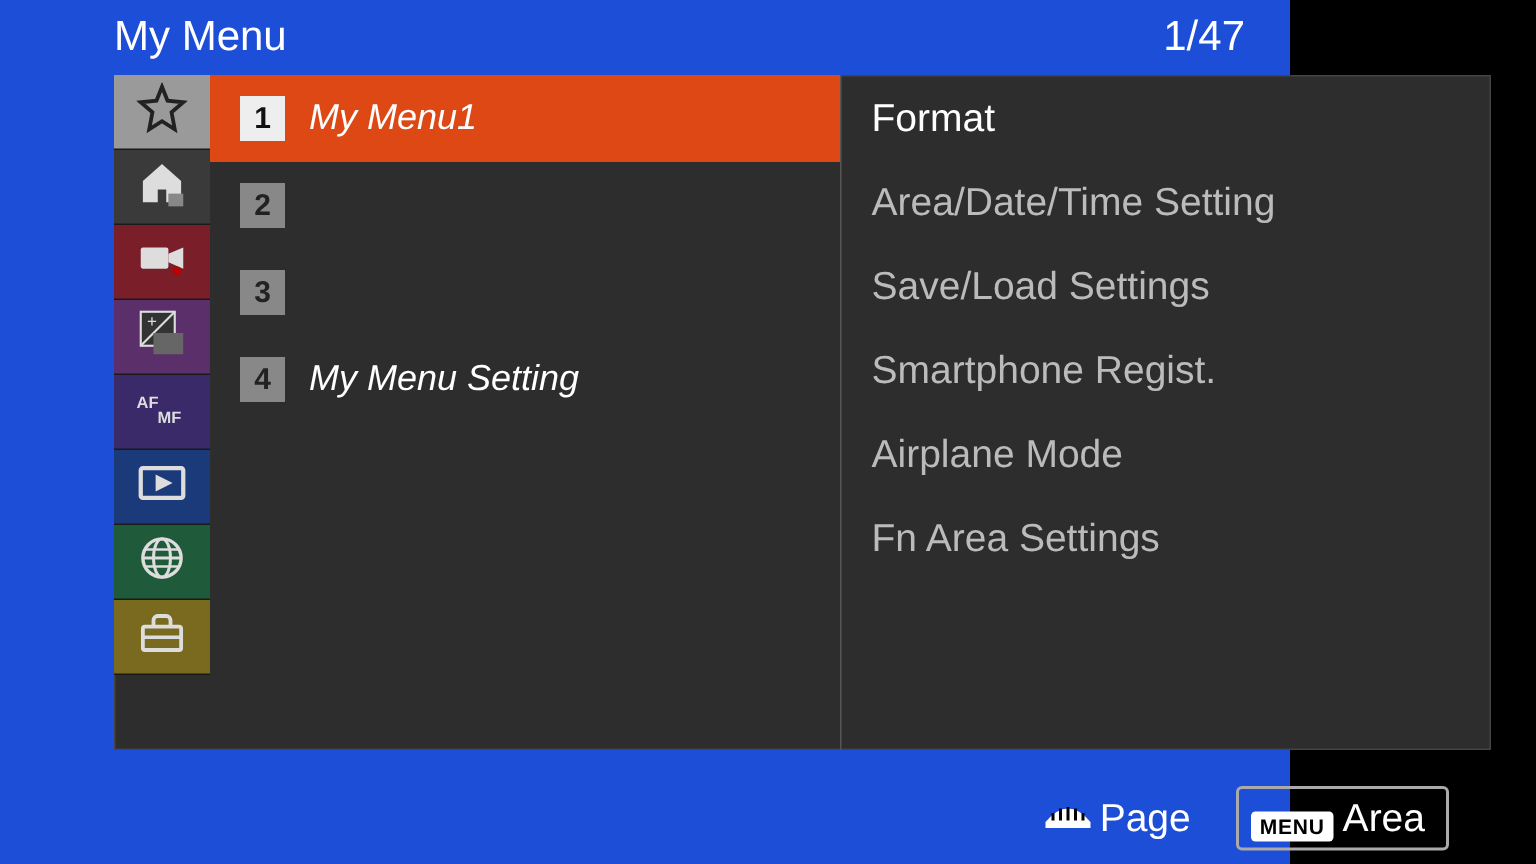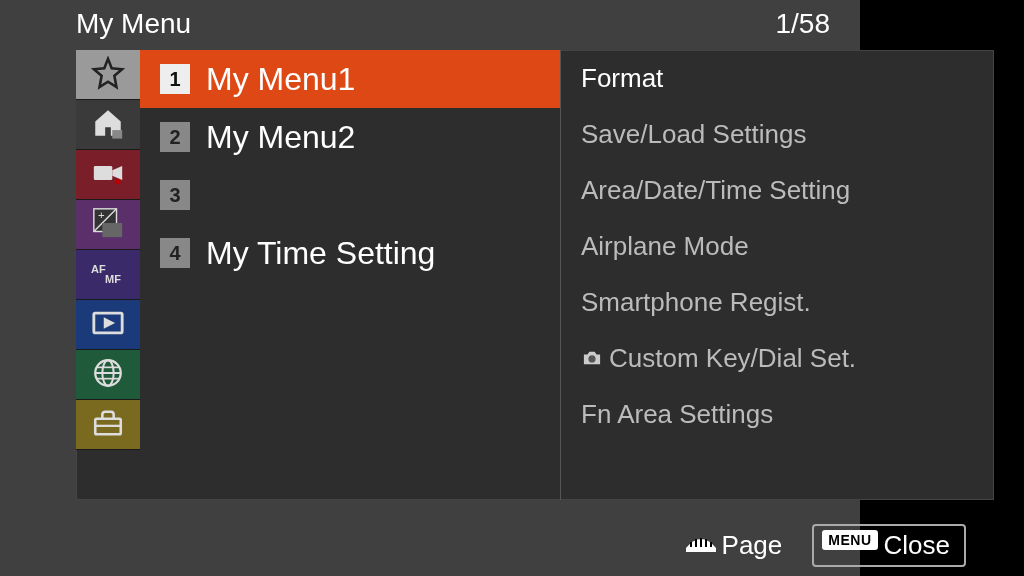--- a/index.html
+++ b/index.html
@@ -1,46 +1,46 @@
 <!DOCTYPE html>
 <html><head>
 <meta charset="utf-8">
 <style>
   * { box-sizing: border-box; margin: 0; padding: 0; }
   html, body { width: 1024px; height: 576px; background: #000; font-family: Arial, Helvetica, sans-serif; overflow: hidden; }
-  .screen { position: relative; width: 860px; height: 576px; background: #404040; }
+  .screen { position: relative; width: 860px; height: 576px; background: #1d4ed8; }
   .header { position: absolute; top: 4px; left: 76px; right: 30px; height: 40px; display: flex; justify-content: space-between; align-items: center; color: #fff; font-size: 28px; }
   .panel { position: absolute; top: 50px; left: 76px; width: 918px; height: 450px; background: #2d2d2d; border: 1px solid #444; }
   .sidebar { position: absolute; top: 50px; left: 76px; width: 64px; height: 450px; display: flex; flex-direction: column; }
   .tab { width: 64px; height: 50px; display: flex; align-items: center; justify-content: center; border-bottom: 1px solid #1a1a1a; }
   .tab svg { width: 34px; height: 34px; }
   .middle-col { position: absolute; top: 50px; left: 140px; width: 420px; height: 450px; }
   .mid-row { display: flex; align-items: center; height: 58px; padding-left: 20px; }
   .mid-row.selected { background: #dd4814; }
   .numbox { width: 30px; height: 30px; background: #888; color: #222; display: flex; align-items: center; justify-content: center; font-size: 20px; font-weight: bold; margin-right: 16px; }
   .mid-row.selected .numbox { background: #eee; color: #111; }
-  .midlabel { color: #fff; font-size: 32px; }
+  .midlabel { color: #fff; font-size: 24px; font-style: italic; }
   .mid-row.selected .midlabel { color: #fff; }
   .right-col { position: absolute; top: 50px; left: 560px; width: 434px; height: 450px; border-left: 1px solid #555; }
   .r-row { display: flex; align-items: center; height: 56px; padding-left: 20px; color: #bbb; font-size: 26px; }
   .r-row.first { color: #fff; }
   .r-row .cam-ic { margin-right: 6px; display: inline-flex; }
   .footer { position: absolute; bottom: 6px; left: 560px; width: 434px; height: 50px; display: flex; align-items: center; justify-content: flex-end; gap: 30px; padding-right: 28px; }
   .foot-item { display: flex; align-items: flex-end; color: #fff; font-size: 26px; gap: 4px; }
   .menu-badge { background: #fff; color: #000; font-size: 14px; font-weight: bold; padding: 2px 6px; border-radius: 3px; letter-spacing: 0.5px; }
-  .close-btn { border: 2px solid #aaa; border-radius: 4px; padding: 4px 14px 4px 8px; display: flex; align-items: flex-start; gap: 6px; }
+  .close-btn { border: 2px solid #aaa; border-radius: 4px; padding: 4px 14px 4px 8px; display: flex; align-items: flex-end; gap: 6px; }
 </style>
 </head>
 <body>
 
 <div class="screen">
 
   <div class="header">
     <span>My Menu</span>
-    <span>1/58</span>
+    <span>1/47</span>
   </div>
 
   <div class="panel"></div>
 
   <div class="sidebar" id="sidebar">
       <div class="tab" style="background: rgb(154, 154, 154);">
         <span><svg viewBox="0 0 24 24">
             <path d="M12 2l2.6 6.6L22 9.3l-5.5 4.7L18 22l-6-3.8L6 22l1.5-8L2 9.3l7.4-0.7z" fill="none" stroke="#222" stroke-width="1.8"></path>
           </svg></span>
       </div>
@@ -95,55 +95,45 @@
       </div>
     </div>
 
   <div class="middle-col" id="midcol">
       <div class="mid-row selected">
     <div class="numbox">1</div>
     <div class="midlabel">My Menu1</div>
       </div>
       <div class="mid-row">
     <div class="numbox">2</div>
-    <div class="midlabel">My Menu2</div>
       </div>
       <div class="mid-row">
     <div class="numbox">3</div>
       </div>
       <div class="mid-row">
     <div class="numbox">4</div>
-    <div class="midlabel">My Time Setting</div>
+    <div class="midlabel">My Menu Setting</div>
       </div>
     </div>
 
   <div class="right-col" id="rightcol">
       <div class="r-row first">
         <span>Format</span>
       </div>
       <div class="r-row">
-        <span>Save/Load Settings</span>
-      </div>
-      <div class="r-row">
         <span>Area/Date/Time Setting</span>
       </div>
       <div class="r-row">
-        <span>Airplane Mode</span>
+        <span>Save/Load Settings</span>
       </div>
       <div class="r-row">
         <span>Smartphone Regist.</span>
       </div>
       <div class="r-row">
-        <span class="cam-ic">
-          <svg width="22" height="18" viewBox="0 0 24 20">
-            <path d="M3 6 h4 l2-3 h6 l2 3 h4 v11 H3 Z" fill="#ccc"></path>
-            <circle cx="12" cy="11" r="4" fill="#555"></circle>
-          </svg>
-        </span>
-        <span>Custom Key/Dial Set.</span>
+        <span>Airplane Mode</span>
       </div>
       <div class="r-row">
         <span>Fn Area Settings</span>
       </div>
     </div>
 
   <div class="footer">
     <div class="foot-item">
       <span>
         <svg width="34" height="20" viewBox="0 0 34 20">
@@ -152,17 +142,17 @@
             <rect x="11" y="5" width="2" height="8" fill="#000"></rect>
             <rect x="16" y="4" width="2" height="9" fill="#000"></rect>
             <rect x="21" y="5" width="2" height="8" fill="#000"></rect>
             <rect x="26" y="8" width="2" height="5" fill="#000"></rect>
           </svg>
       </span>
       <span>Page</span>
     </div>
     <div class="foot-item close-btn">
       <span class="menu-badge">MENU</span>
-      <span>Close</span>
+      <span>Area</span>
     </div>
   </div>
 
 </div>
 
 </body></html>

